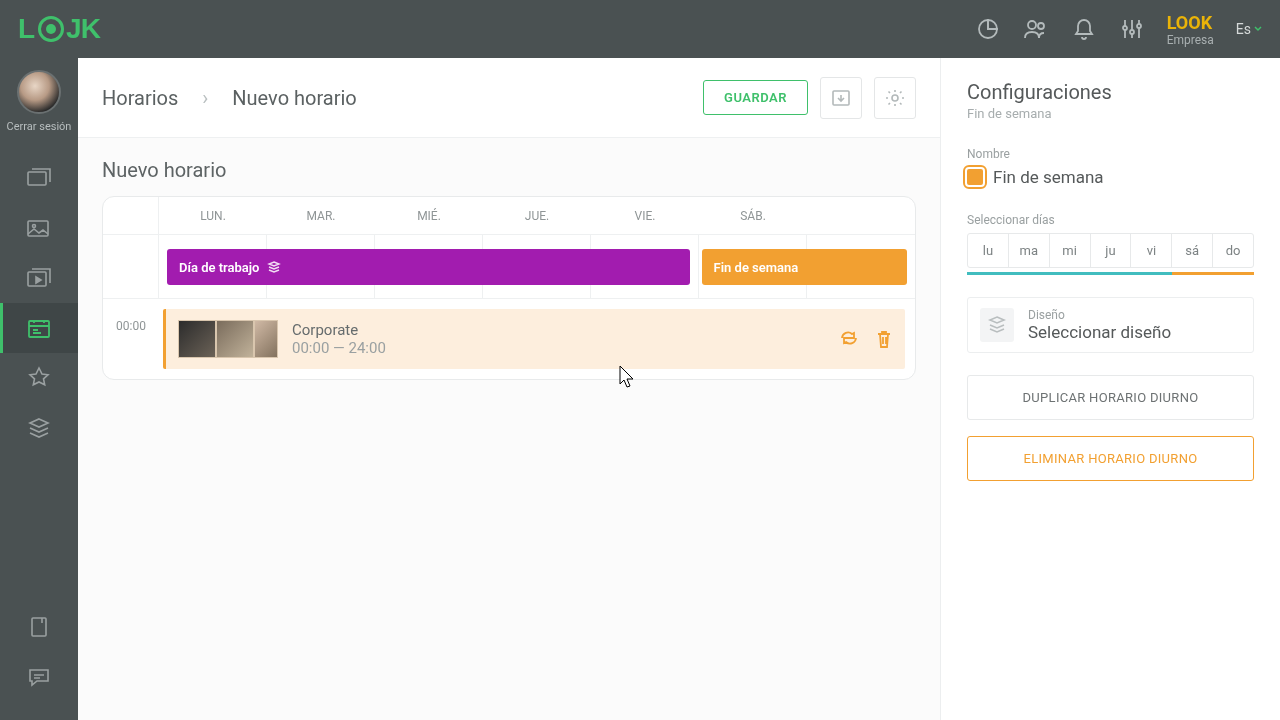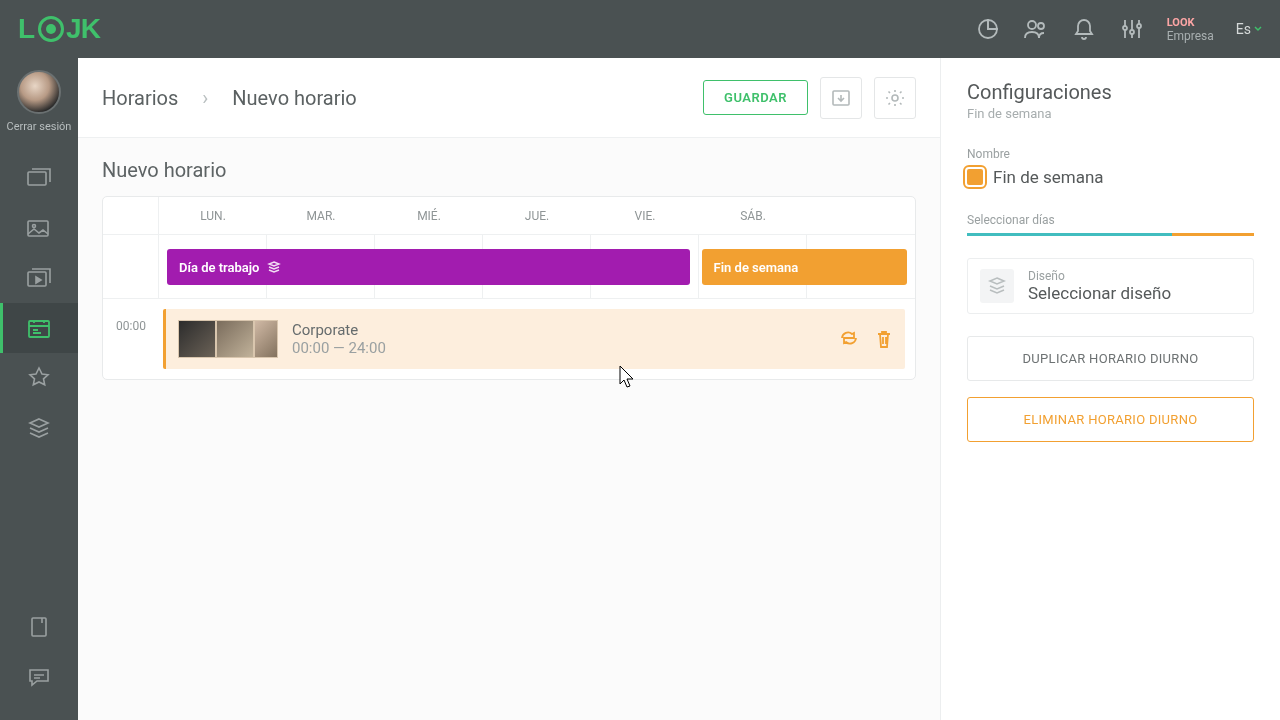--- a/index.html
+++ b/index.html
@@ -7,21 +7,21 @@
 
   
   .topbar { position:absolute; top:0; left:0; right:0; height:58px; background:#4a5152; display:flex; align-items:center; padding:0 18px; }
   .logo { display:flex; align-items:center; gap:4px; }
   .logo-text { color:#3fc06b; font-weight:800; font-size:28px; letter-spacing:-1px; font-family: Arial, sans-serif;}
   .logo-circle { width:26px;height:26px;border-radius:50%;border:3px solid #3fc06b; display:inline-block; position:relative;}
   .logo-circle::after{content:"";position:absolute;top:5px;left:5px;width:10px;height:10px;border-radius:50%;background:#3fc06b;}
   .topbar-right { margin-left:auto; display:flex; align-items:center; gap:22px; }
   .topicon { width:26px; height:26px; color:#b3babb; display:flex; align-items:center; justify-content:center; cursor:pointer;}
   .brand-block { display:flex; flex-direction:column; color:#fff; }
-  .brand-name { font-size:11px; font-weight:700; color:#fca5a5; }
+  .brand-name { font-size:18px; font-weight:700; color:#eab308; }
   .brand-sub { font-size:12px; color:#a8afb0; }
   .lang { color:#d5d9d9; font-size:14px; display:flex; align-items:center; gap:3px; cursor:pointer;}
 
   
   .leftrail { position:absolute; top:58px; left:0; width:78px; bottom:0; background:#4a5152; display:flex; flex-direction:column; align-items:center; padding-top:12px; }
   .avatar { width:44px;height:44px;border-radius:50%; background: radial-gradient(circle at 40% 35%, #e8d6c6 0%, #b79a85 40%, #2b2b2b 75%); border:2px solid #6a7071; margin-bottom:6px;}
   .logout { color:#b7bdbe; font-size:11px; margin-bottom:20px; cursor:pointer; text-align:center;}
   .railicon { width:78px; height:50px; display:flex; align-items:center; justify-content:center; color:#9aa0a1; cursor:pointer;}
   .railicon.active { color:#3fc06b; background:#3f4647; box-shadow: inset 3px 0 0 #3fc06b; }
   .rail-bottom { margin-top:auto; padding-bottom:18px; display:flex; flex-direction:column;}
@@ -32,21 +32,21 @@
   .crumbs { display:flex; align-items:center; gap:24px; font-size:20px; color:#5b6162; }
   .crumb-link { cursor:pointer; }
   .chev { color:#b9bfc0; }
   .crumb-current { color:#5b6162; }
   .head-actions { margin-left:auto; display:flex; gap:12px; align-items:center;}
   .btn-save { border:1px solid #3fc06b; color:#3fc06b; background:#fff; padding:9px 20px; font-size:13px; letter-spacing:.5px; font-weight:600; border-radius:3px; cursor:pointer;}
   .iconbtn { width:42px;height:42px;border:1px solid #e4e6e7; border-radius:3px; display:flex;align-items:center;justify-content:center;color:#b3b9ba; cursor:pointer; background:#fff;}
 
   .content { padding:20px 24px; }
   .section-title { font-size:20px; color:#5d6364; font-weight:400; margin-bottom:14px;}
-  .calendar { border:1px solid #e8eaeb; border-radius:5px; background:#fff; }
+  .calendar { border:1px solid #e8eaeb; border-radius:12px; background:#fff; }
   .dayrow { display:grid; grid-template-columns: 56px repeat(7, 1fr); height:38px; border-bottom:1px solid #eef0f1;}
   .dayrow .corner{border-right:1px solid #eef0f1;}
   .dayrow .day { display:flex; align-items:center; justify-content:center; font-size:12px; color:#8f9596; text-transform:uppercase;}
   .bgrow { display:grid; grid-template-columns: 56px repeat(7, 1fr); height:64px; border-bottom:1px solid #eef0f1;}
   .bgrow .cell { border-right:1px solid #eef0f1; }
   .bgrow .cell:last-child{border-right:none;}
   .block { position:absolute; top:14px; height:36px; border-radius:3px; display:flex; align-items:center; padding:0 12px; font-size:13px; font-weight:600; color:#fff; cursor:pointer;}
   .block.teal { background:#a21caf; left:8px; width:calc((100% - 16px) * 5/7 - 6px);}
   .block.orange { background:#f2a031; left:calc(8px + (100% - 16px)*5/7 + 6px); width:calc((100% - 16px)*2/7 - 6px);}
   .block .layers-ic { margin-left:8px; opacity:.85; }
@@ -300,20 +300,29 @@
   <div class="rp-title">Configuraciones</div>
   <div class="rp-sub">Fin de semana</div>
 
   <div class="rp-label">Nombre</div>
   <div class="name-field">
     <span class="name-swatch"></span>
     <span>Fin de semana</span>
   </div>
 
   <div class="rp-label">Seleccionar días</div>
+  <div class="daysel">
+    <div class="d">lu</div>
+    <div class="d">ma</div>
+    <div class="d">mi</div>
+    <div class="d">ju</div>
+    <div class="d">vi</div>
+    <div class="d">sá</div>
+    <div class="d">do</div>
+  </div>
   <div class="dayunderline">
     <div class="u-teal"></div>
       <div class="u-orange"></div>
   </div>
 
   <div class="designbox">
     <div class="designicon">
       <svg width="22" height="22" viewBox="0 0 22 22" fill="none" stroke="currentColor" stroke-width="1.6">
           <path d="M11 3l7 3-7 3-7-3z"></path>
           <path d="M4 11l7 3 7-3"></path>

